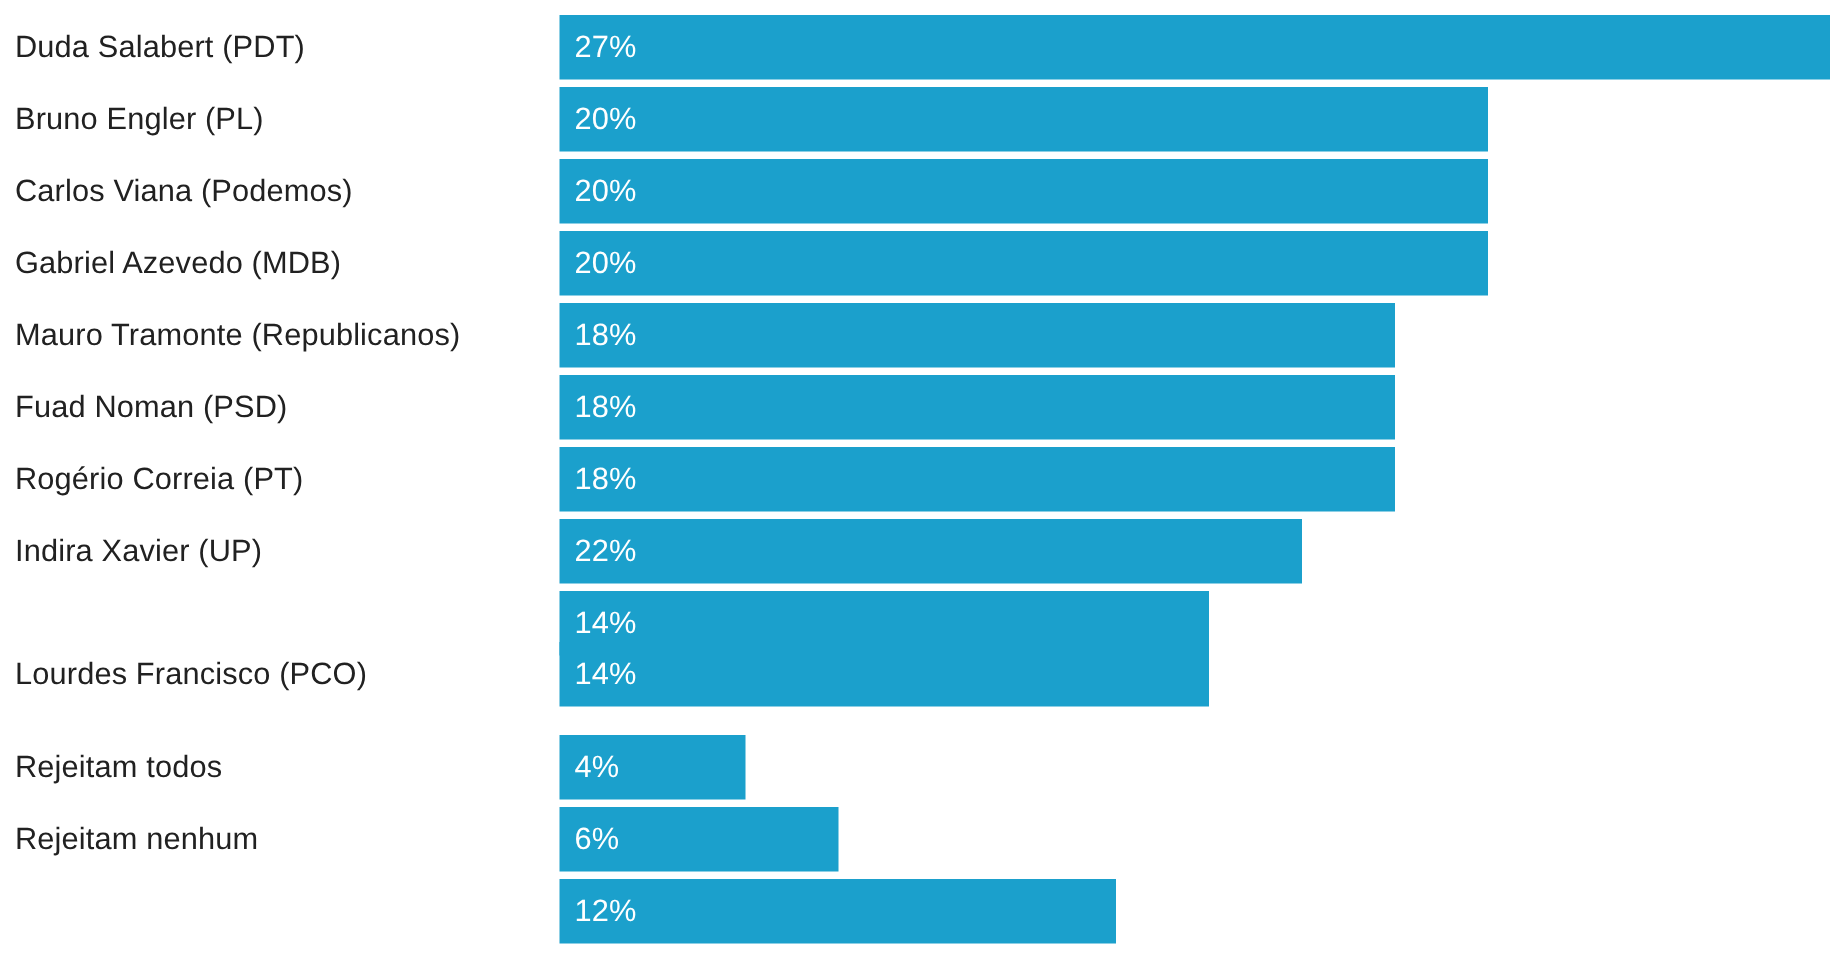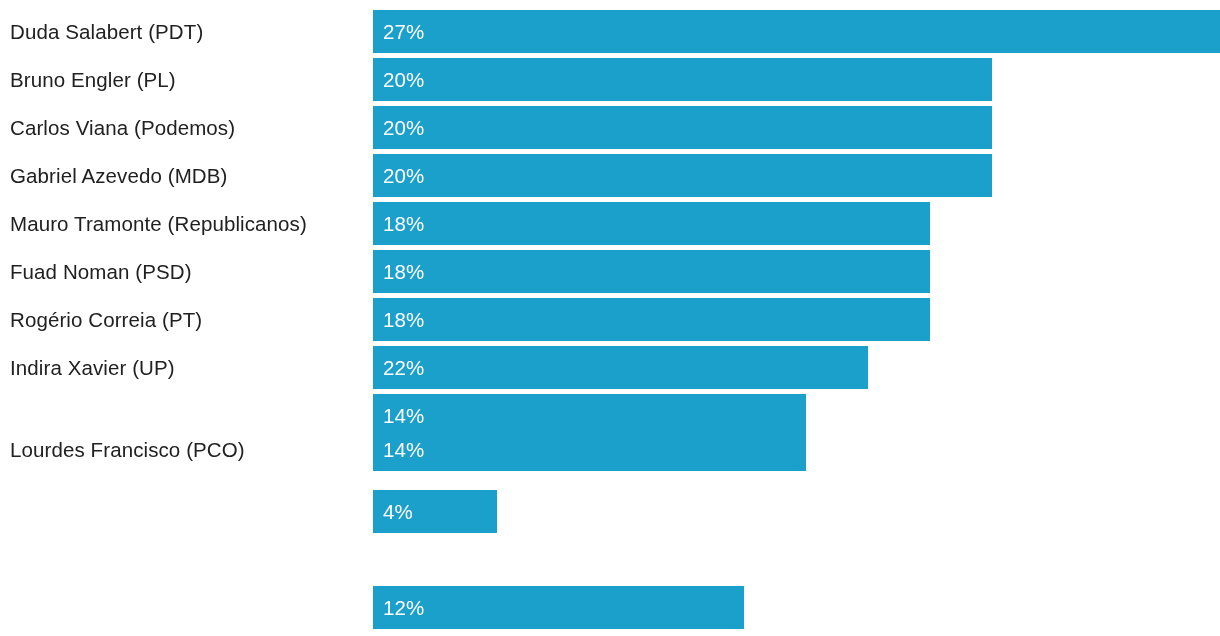--- a/index.html
+++ b/index.html
@@ -148,23 +148,32 @@
     </div>
     <div class="row" style="top: 428px;">
       <div class="row-label">Lourdes Francisco (PCO)</div>
       <div class="bar-track">
         <div class="bar" style="width: 433.3px; background: rgb(27, 160, 204);">
           <div class="bar-value">14%</div>
         </div>
       </div>
     </div>
     <div class="row" style="top: 490px;">
+      <div class="row-label">Rejeitam todos</div>
       <div class="bar-track">
         <div class="bar" style="width: 123.8px; background: rgb(27, 160, 204);">
           <div class="bar-value">4%</div>
+        </div>
+      </div>
+    </div>
+    <div class="row" style="top: 538px;">
+      <div class="row-label">Rejeitam nenhum</div>
+      <div class="bar-track">
+        <div class="bar" style="width: 185.7px; background: rgb(27, 160, 204);">
+          <div class="bar-value">6%</div>
         </div>
       </div>
     </div>
     <div class="row" style="top: 586px;">
       <div class="bar-track">
         <div class="bar" style="width: 371.4px; background: rgb(27, 160, 204);">
           <div class="bar-value">12%</div>
         </div>
       </div>
     </div>

